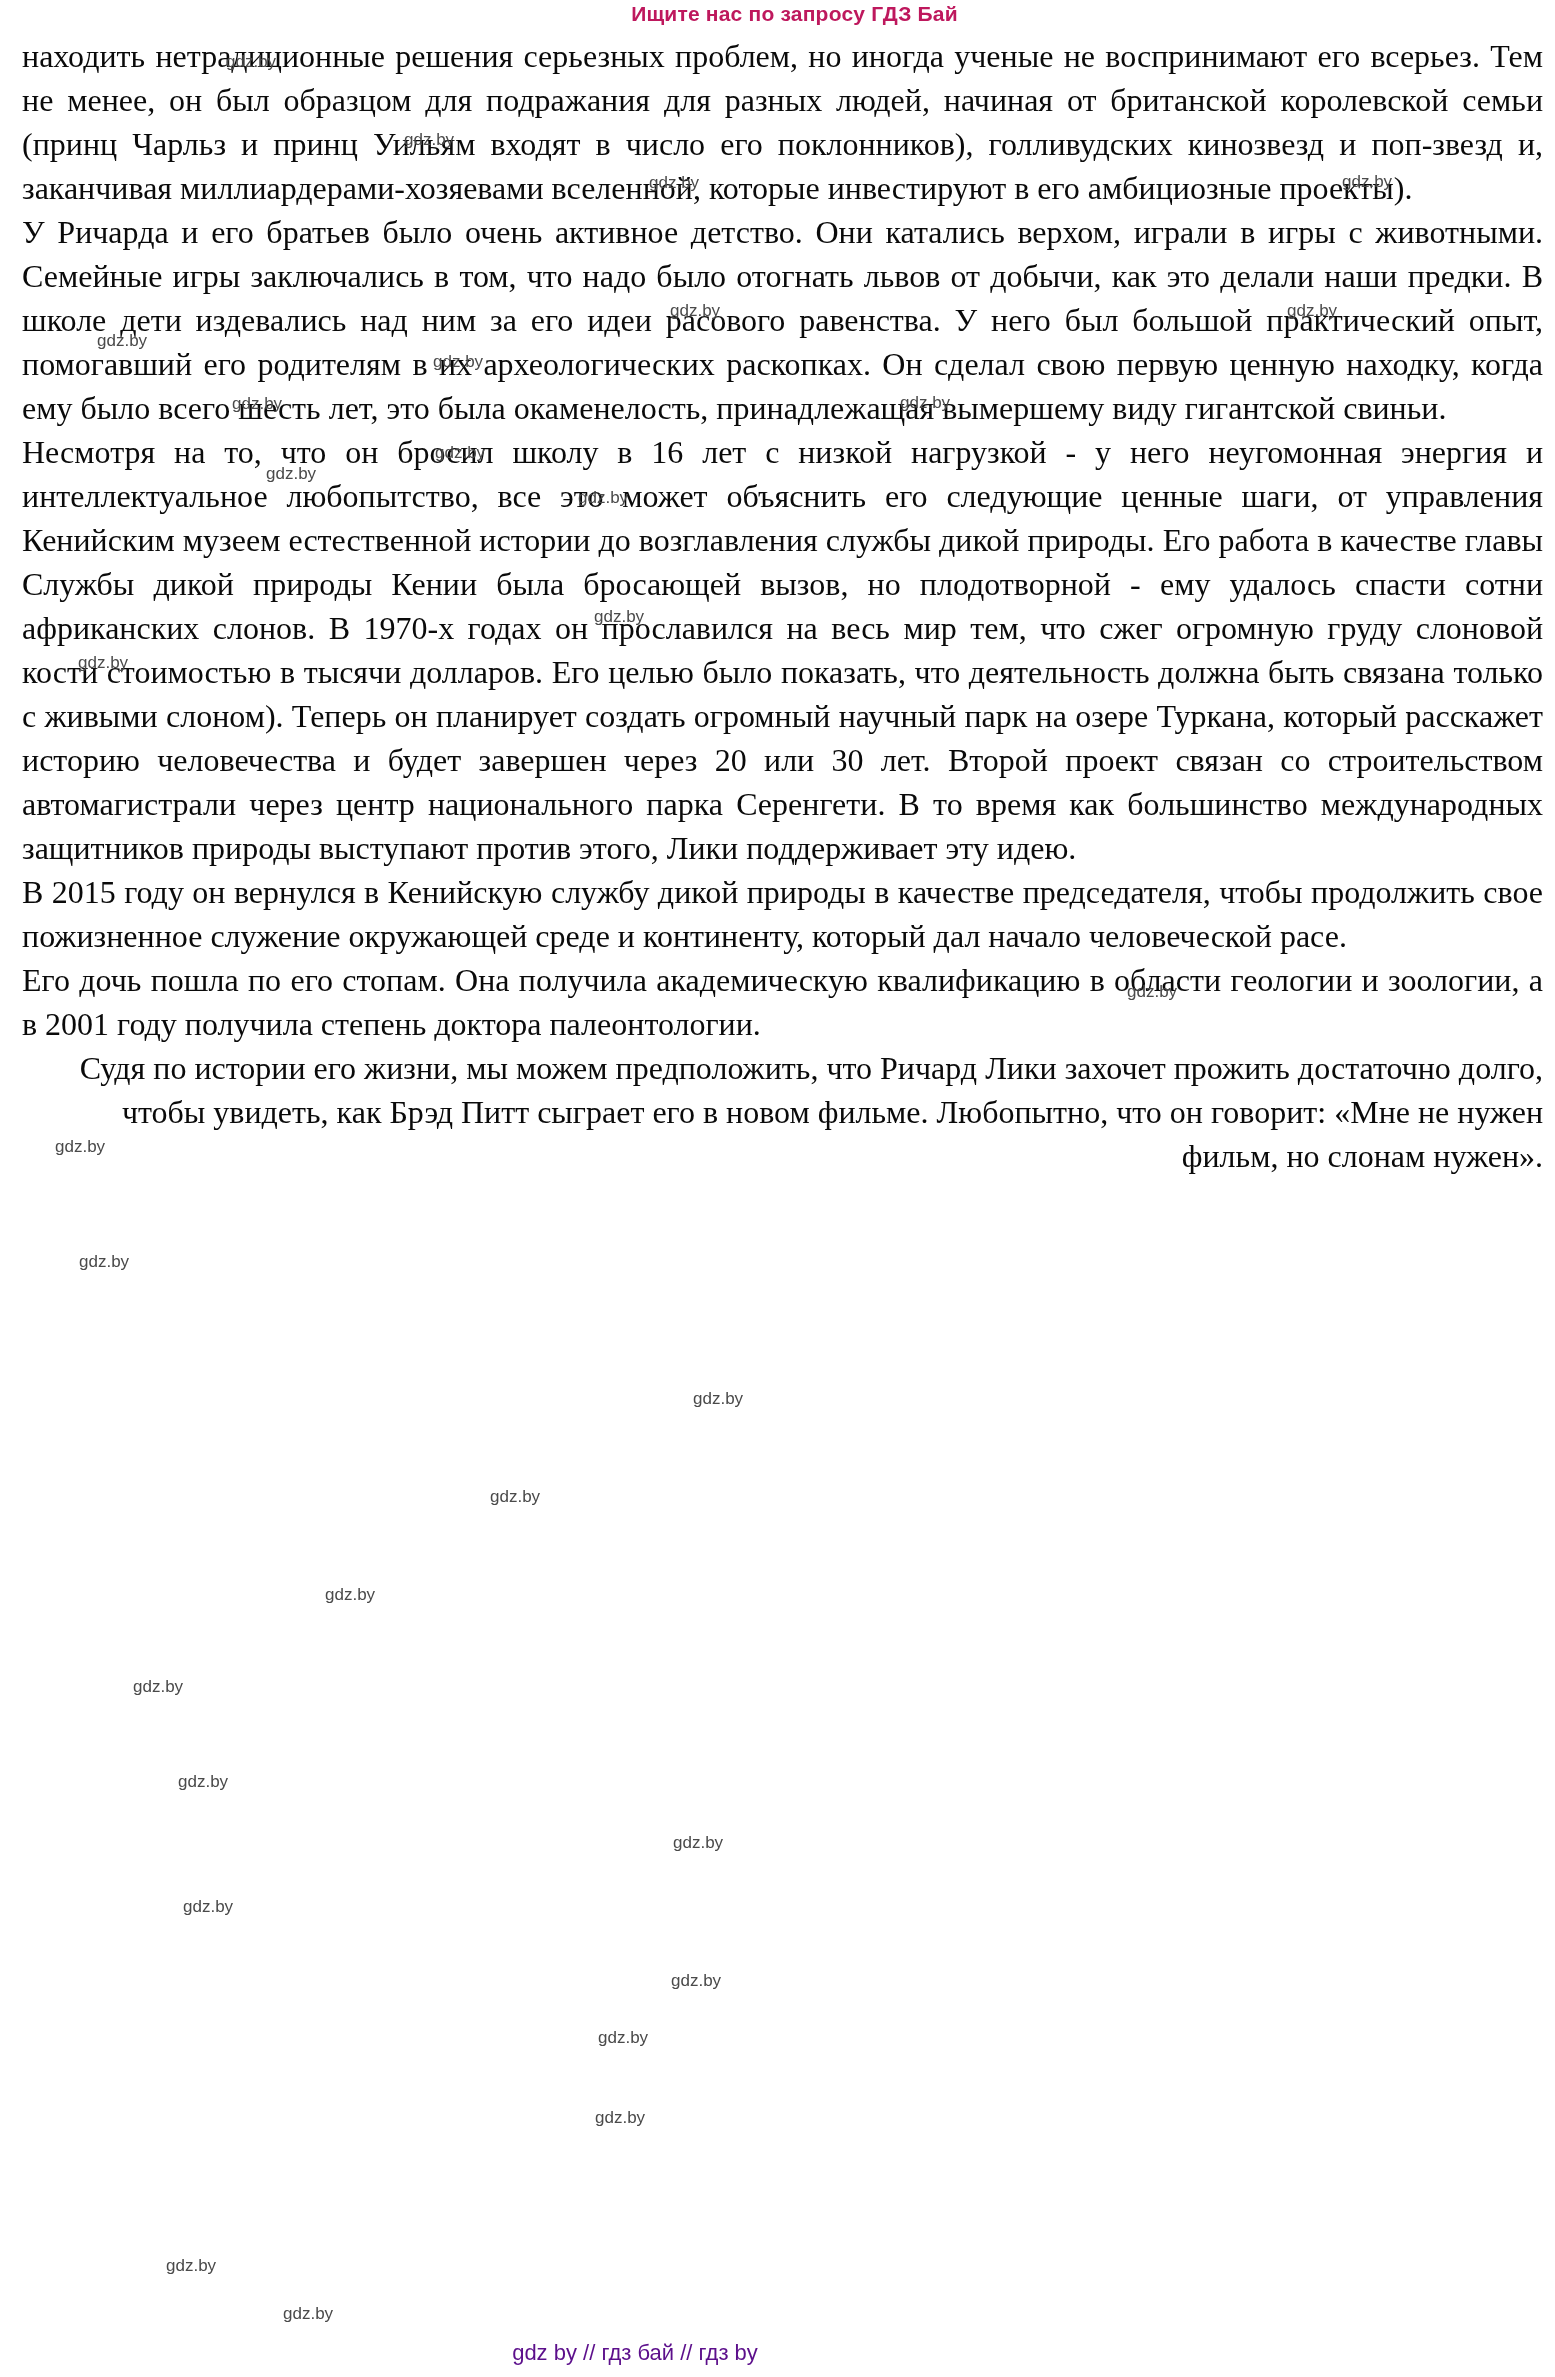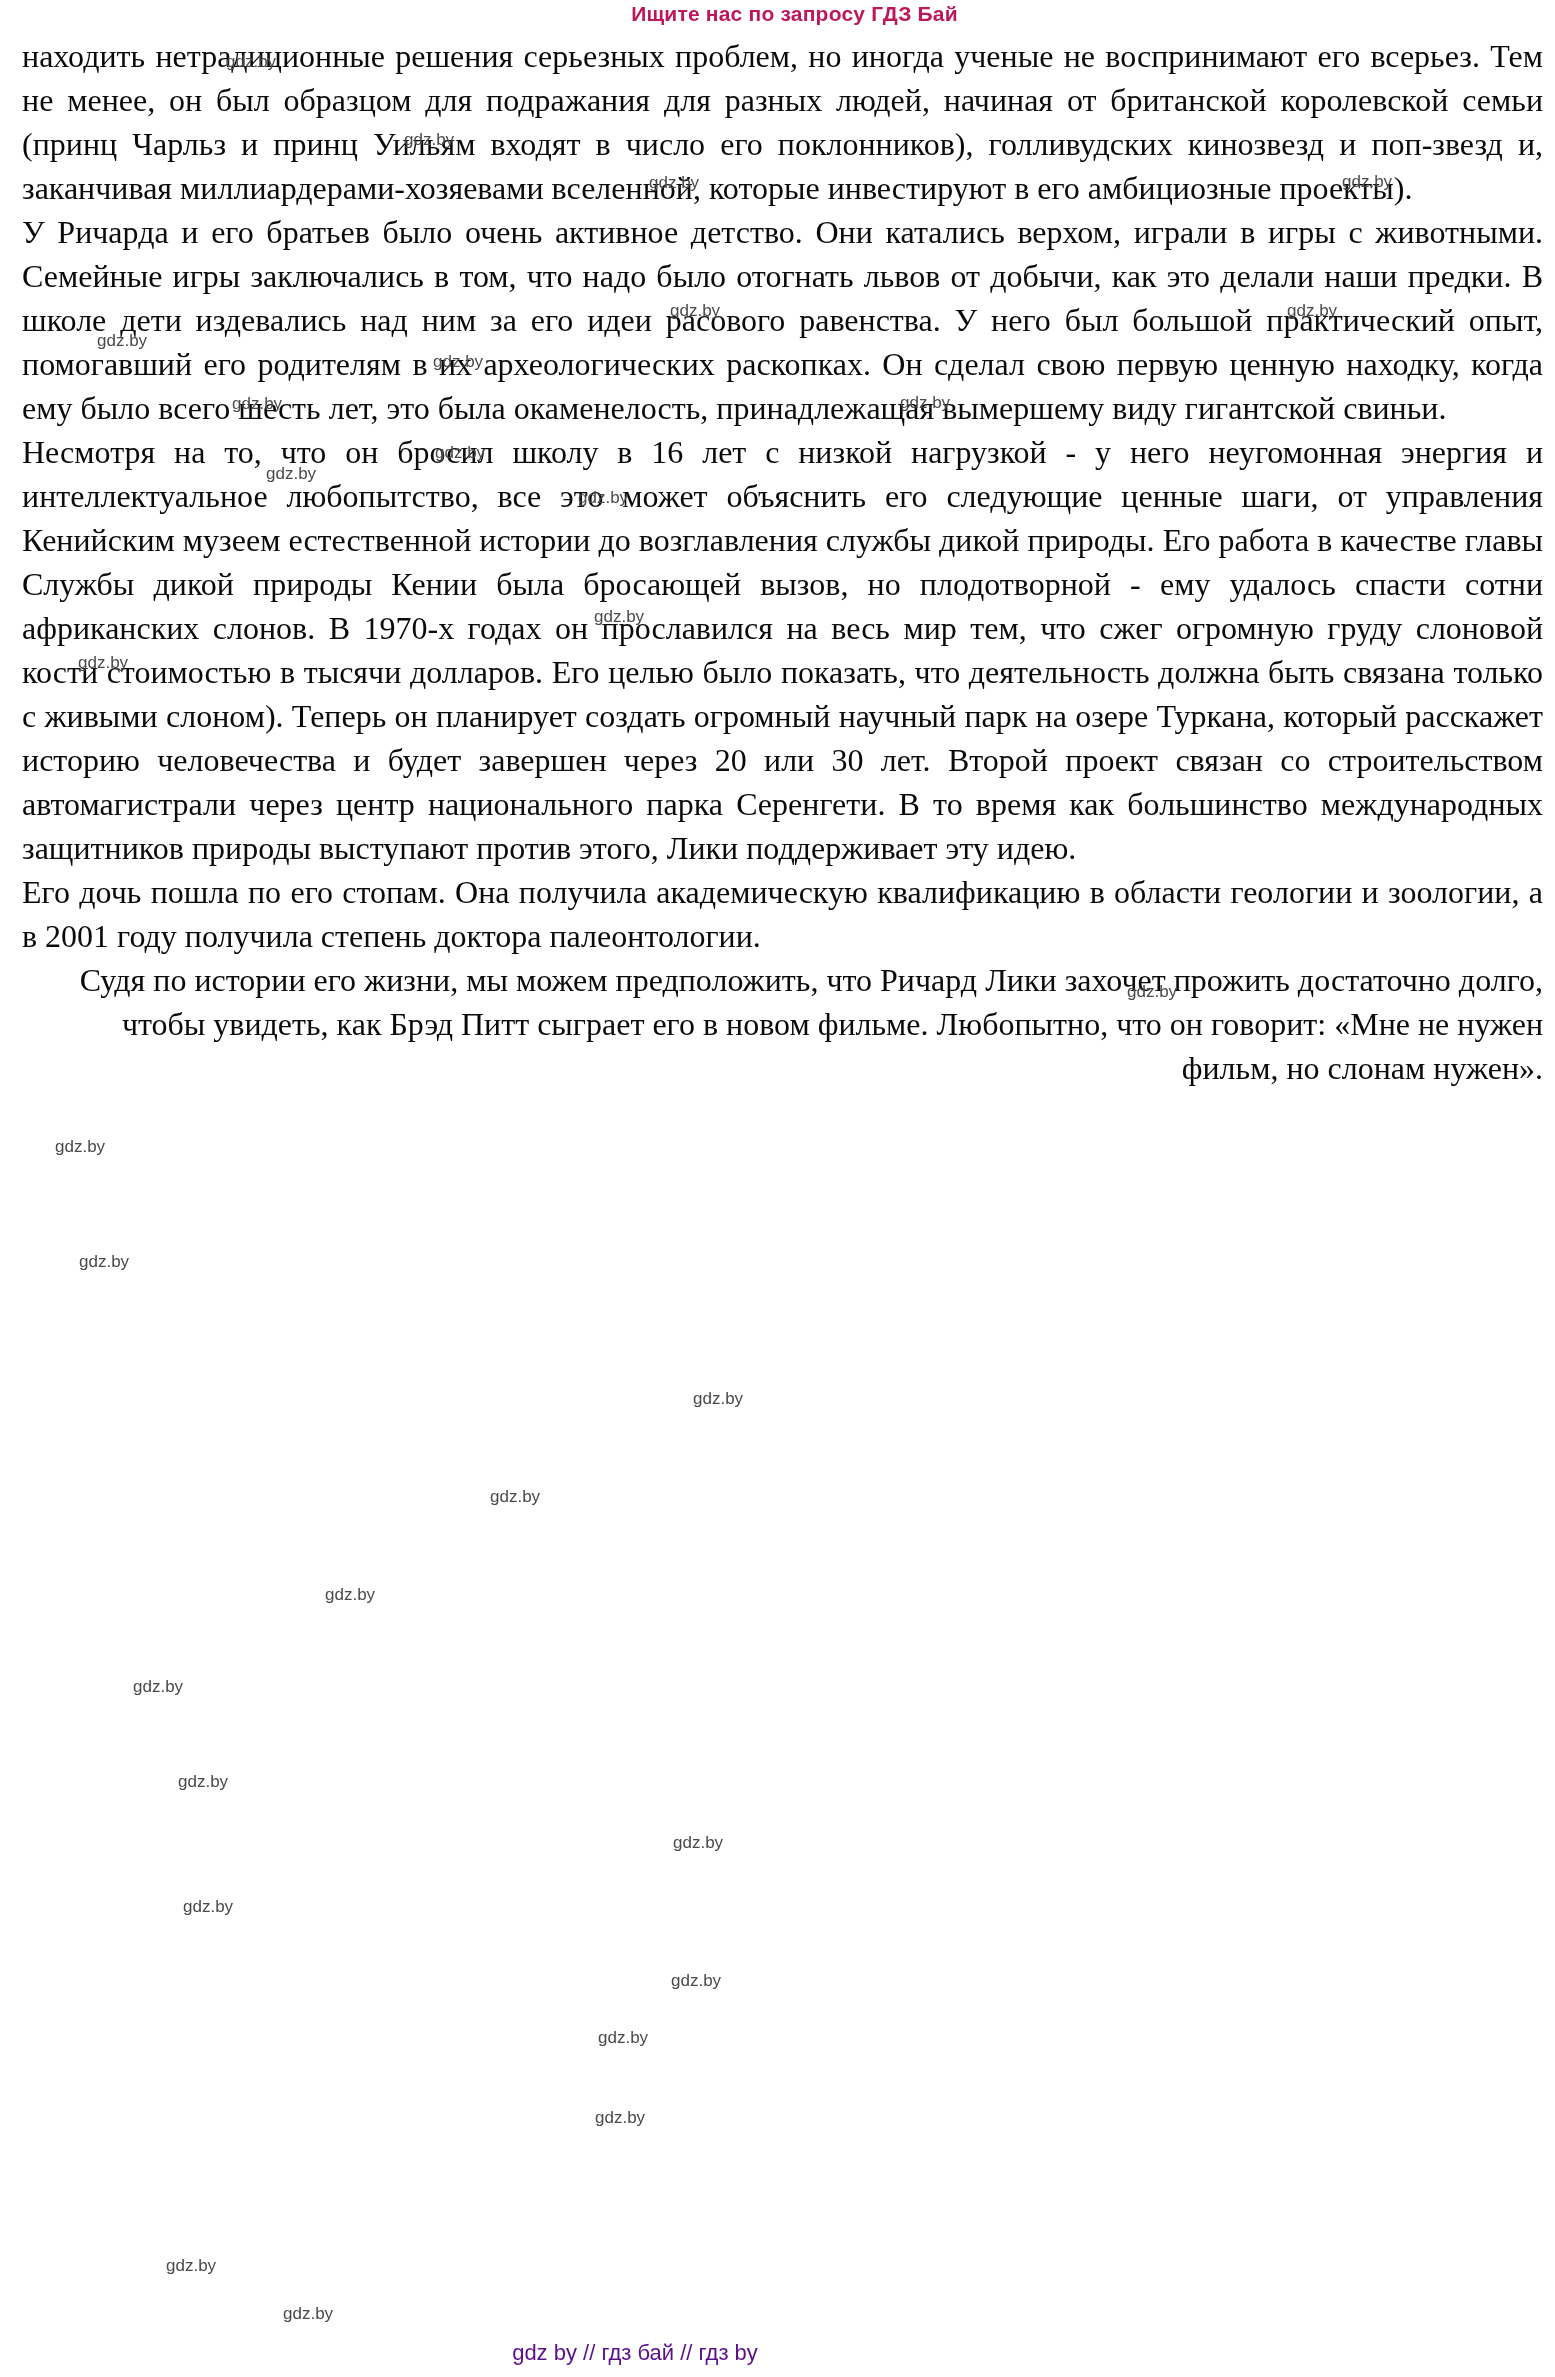--- a/index.html
+++ b/index.html
@@ -86,20 +86,21 @@
 </style>
 </head>
 <body>
 
 <div class="site-header" style="color: #be185d; padding-left: 17px;">Ищите нас по запросу ГДЗ Бай</div>
 
 <div class="doc-body">
   <p class="para">находить нетрадиционные решения серьезных проблем, но иногда ученые не воспринимают его всерьез. Тем не менее, он был образцом для подражания для разных людей, начиная от британской королевской семьи (принц Чарльз и принц Уильям входят в число его поклонников), голливудских кинозвезд и поп-звезд и, заканчивая миллиардерами-хозяевами вселенной, которые инвестируют в его амбициозные проекты).</p>
   <p class="para">У Ричарда и его братьев было очень активное детство. Они катались верхом, играли в игры с животными. Семейные игры заключались в том, что надо было отогнать львов от добычи, как это делали наши предки. В школе дети издевались над ним за его идеи расового равенства. У него был большой практический опыт, помогавший его родителям в их археологических раскопках. Он сделал свою первую ценную находку, когда ему было всего шесть лет, это была окаменелость, принадлежащая вымершему виду гигантской свиньи.</p>
   <p class="para">Несмотря на то, что он бросил школу в 16 лет с низкой нагрузкой - у него неугомонная энергия и интеллектуальное любопытство, все это может объяснить его следующие ценные шаги, от управления Кенийским музеем естественной истории до возглавления службы дикой природы. Его работа в качестве главы Службы дикой природы Кении была бросающей вызов, но плодотворной - ему удалось спасти сотни африканских слонов. В 1970-х годах он прославился на весь мир тем, что сжег огромную груду слоновой кости стоимостью в тысячи долларов. Его целью было показать, что деятельность должна быть связана только с живыми слоном). Теперь он планирует создать огромный научный парк на озере Туркана, который расскажет историю человечества и будет завершен через 20 или 30 лет. Второй проект связан со строительством автомагистрали через центр национального парка Серенгети. В то время как большинство международных защитников природы выступают против этого, Лики поддерживает эту идею.</p>
+  <p class="para">В 2015 году он вернулся в Кенийскую службу дикой природы в качестве председателя, чтобы продолжить свое пожизненное служение окружающей среде и континенту, который дал начало человеческой расе.</p>
   <p class="para">Его дочь пошла по его стопам. Она получила академическую квалификацию в области геологии и зоологии, а в 2001 году получила степень доктора палеонтологии.</p>
   <p class="para">Судя по истории его жизни, мы можем предположить, что Ричард Лики захочет прожить достаточно долго, чтобы увидеть, как Брэд Питт сыграет его в новом фильме. Любопытно, что он говорит: «Мне не нужен фильм, но слонам нужен».</p>
 </div>
 
 <div id="watermark-layer">
     <span class="wm" style="left: 226px; top: 52px; color: rgb(74, 74, 74);">gdz.by</span>
     <span class="wm" style="left: 404px; top: 130px; color: rgb(74, 74, 74);">gdz.by</span>
     <span class="wm" style="left: 649px; top: 173px; color: rgb(74, 74, 74);">gdz.by</span>
     <span class="wm" style="left: 1342px; top: 172px; color: rgb(74, 74, 74);">gdz.by</span>
     <span class="wm" style="left: 97px; top: 331px; color: rgb(74, 74, 74);">gdz.by</span>

